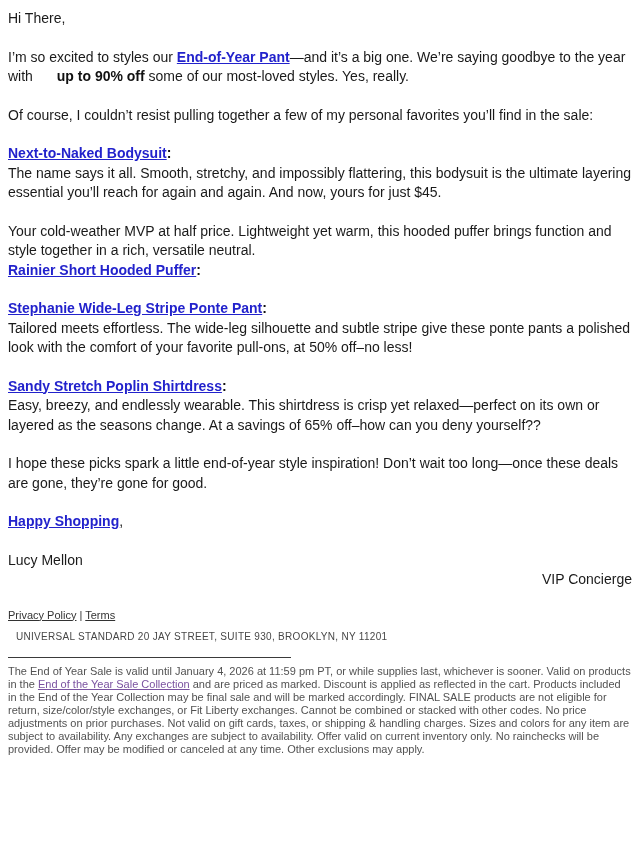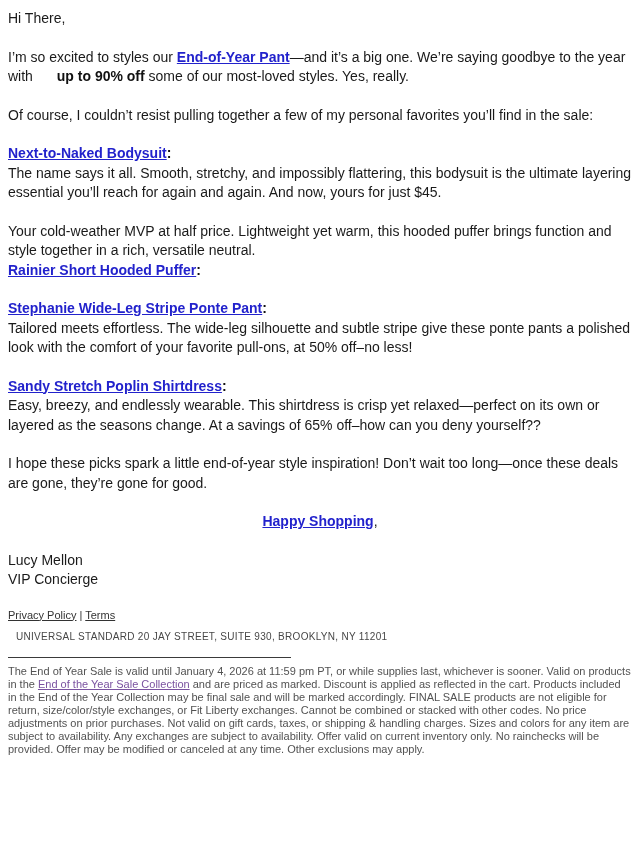--- a/index.html
+++ b/index.html
@@ -15,23 +15,23 @@
   .para { margin-bottom: 19px; max-width: 626px; }
   .product { margin-bottom: 19px; max-width: 626px; }
   a { cursor: pointer; }
   .link-blue {
     color: #2222cc;
     font-weight: 700;
     text-decoration: underline;
   }
   strong.inline-bold { font-weight: 700; color: #111111; padding-left: 20px; }
   .product-colon { font-weight: 700; color: #111111; }
-  .signoff { margin-bottom: 7px; text-align: center; }
+  .signoff { margin-bottom: 7px; }
   .signature-name { font-weight: 400; margin-top: 19px; }
-  .signature-title { margin-bottom: 19px; }
+  .signature-title { margin-bottom: 19px; text-align: right; }
   .footer { margin-top: 9px; }
   .footer-links {
     font-size: 11px;
     line-height: 13px;
     color: #333333;
     margin-bottom: 8px;
   }
   .footer-link { color: #333333; text-decoration: underline; }
   .footer-sep { color: #333333; }
   .address {

